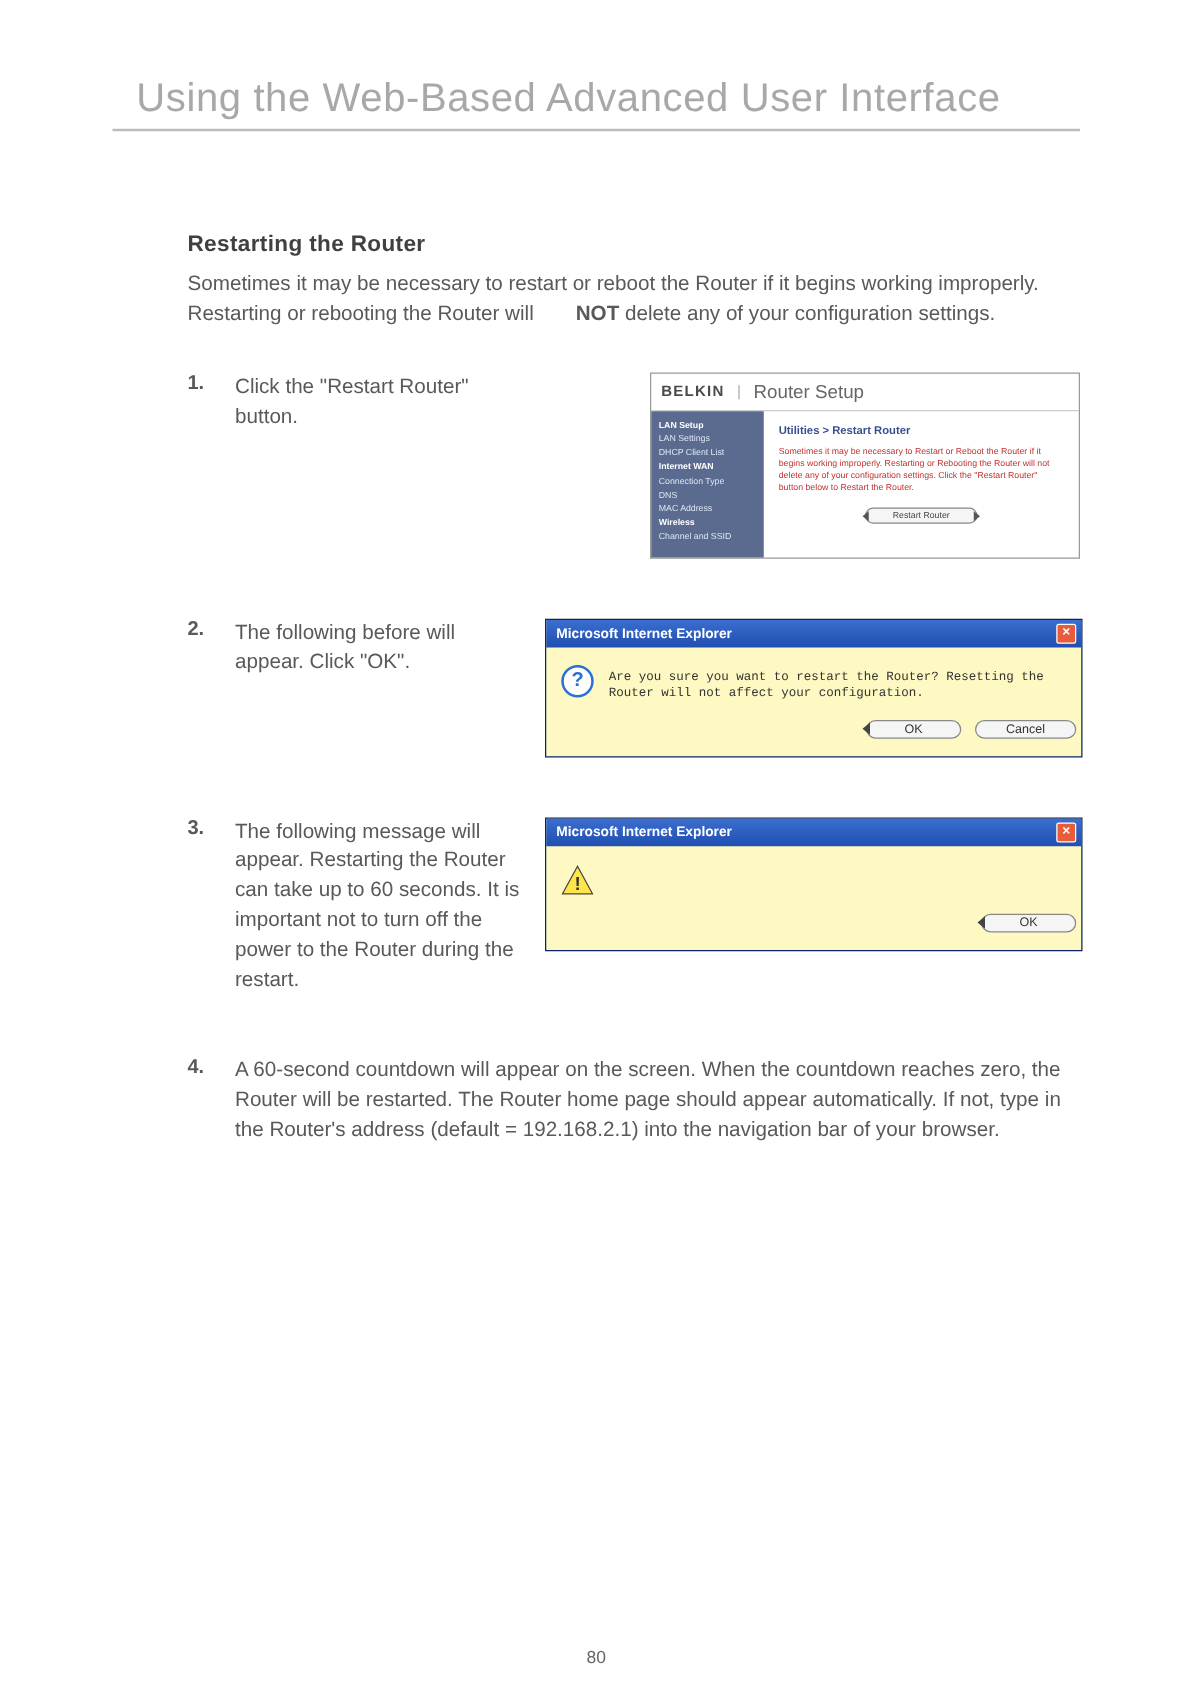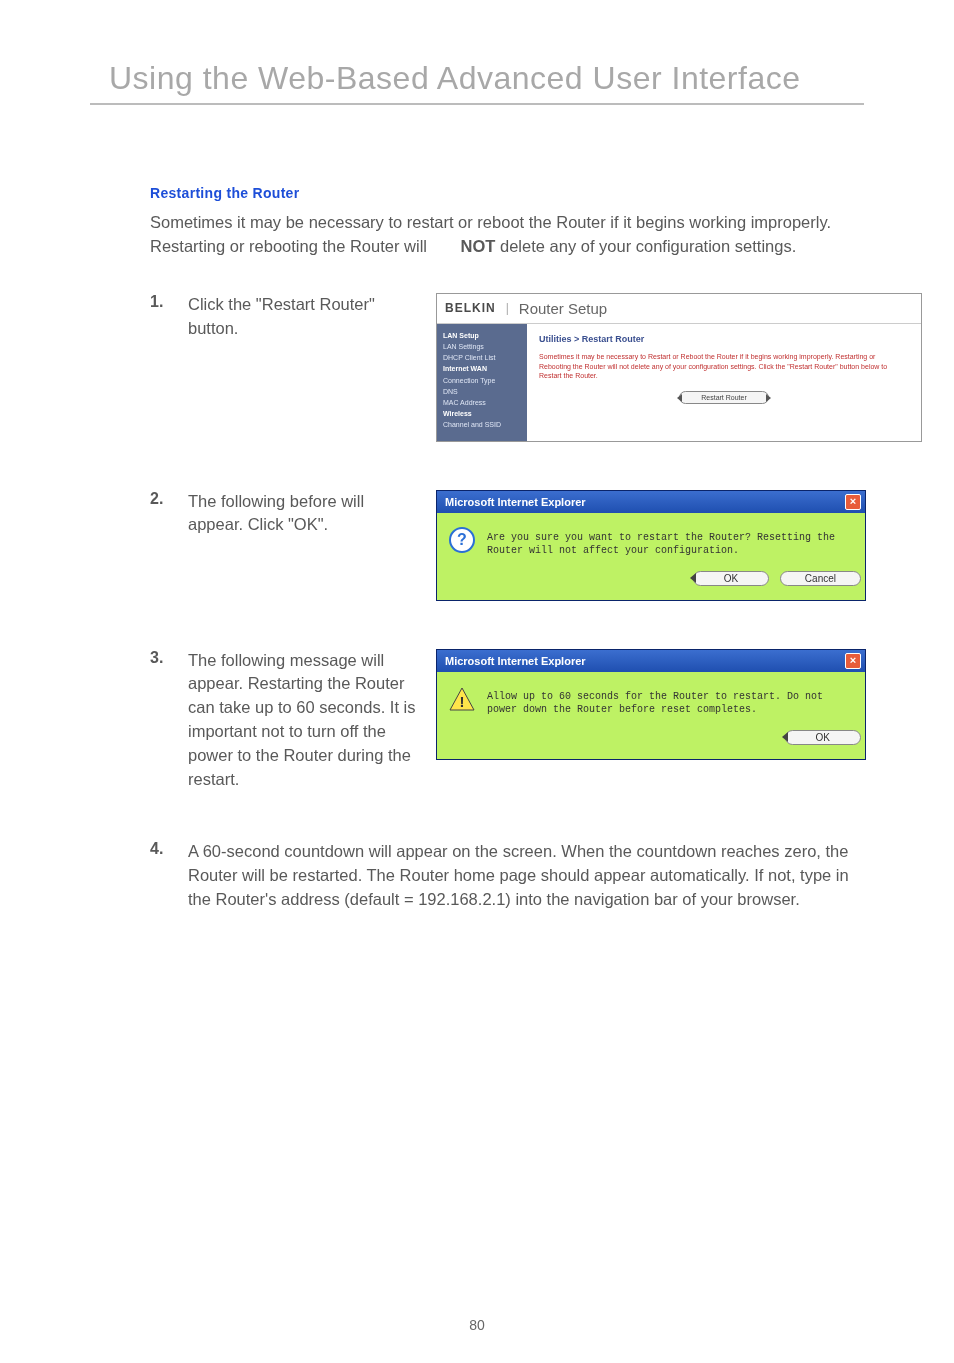--- a/index.html
+++ b/index.html
@@ -28,23 +28,23 @@
     height: 2px;
     background: #bcbcbc;
     width: 100%;
     margin-bottom: 80px;
   }
   .content {
     padding-left: 60px;
     padding-right: 0;
   }
   .h2 {
-    font-size: 14px;
+    font-size: 18px;
     font-weight: bold;
-    color: #1d4ed8;
+    color: #404040;
     margin-bottom: 10px;
     font-family: "Arial Narrow", Arial, sans-serif;
     font-stretch: condensed;
     letter-spacing: 0.3px;
   }
   .para {
     font-size: 16.5px;
     line-height: 1.45;
     color: #595959;
     margin-bottom: 34px;
@@ -73,21 +73,21 @@
   }
   .step-right {
     flex: 1;
   }
   .step-full .step-text { flex: 1; }
 
   
   .shot1 {
     border: 1px solid #999;
     background: #fff;
-    width: 486px;
+    width: 344px;
     font-size: 8px;
     color: #333;
     margin-left: auto;
   }
   .shot1-head {
     display: flex;
     align-items: center;
     border-bottom: 1px solid #ccc;
     padding: 6px 8px;
     gap: 10px;
@@ -147,21 +147,21 @@
     border-top:4px solid transparent;
     border-bottom:4px solid transparent;
   }
   .shot1-btn::before { left:-3px; border-right:5px solid #555; transform:translateY(-50%);}
   .shot1-btn::after  { right:-3px; border-left:5px solid #555; transform:translateY(-50%);}
 
   
   .dialog {
     width:430px;
     border:1px solid #0a246a;
-    background:#bef264;
+    background:#fef9c3;
     font-size:10px;
     margin-left:auto;
   }
   .dialog-titlebar {
     background: linear-gradient(#3b6ecf,#1f4fb0);
     color:#fff;
     padding:3px 4px 3px 8px;
     display:flex;
     align-items:center;
     justify-content:space-between;
@@ -324,21 +324,20 @@
               <span>Microsoft Internet Explorer</span>
               <span class="dialog-close">×</span>
             </div>
             <div class="dialog-body">
               <div class="dialog-icon" style="background:none;border:none;">
                 <svg width="26" height="26" viewBox="0 0 26 26">
                   <polygon points="13,2 25,24 1,24" fill="#ffe54a" stroke="#444" stroke-width="1"></polygon>
                   <text x="13" y="21" text-anchor="middle" font-size="15" font-weight="bold" fill="#333">!</text>
                 </svg>
               </div>
-              <div class="dialog-text">Allow up to 60 seconds for the Router to restart. Do not power down the Router before reset completes.</div>
             </div>
             <div class="dialog-buttons">
               <span class="dbtn primary cursor" style="padding-left:30px;padding-right:30px;position:relative;">OK</span>
             </div>
           </div>
         </div>
       </div>
 
       <div class="step-row step-full">
         <div class="step-num">4.</div>

